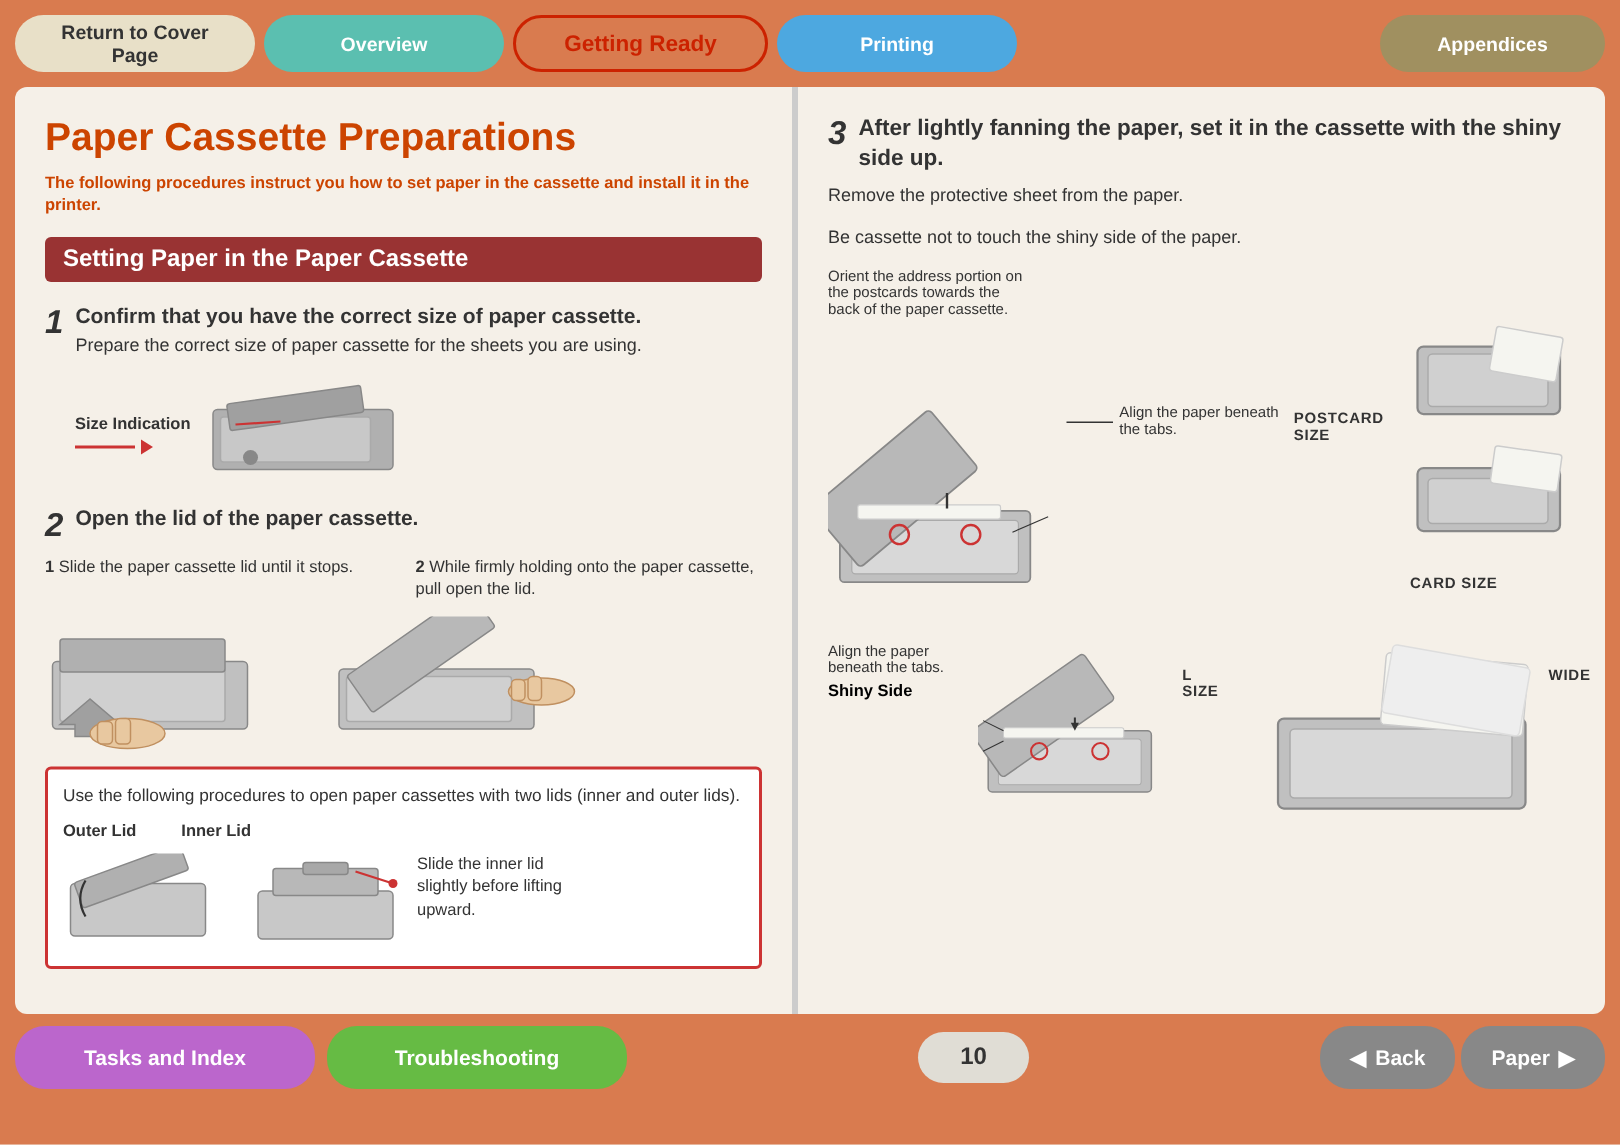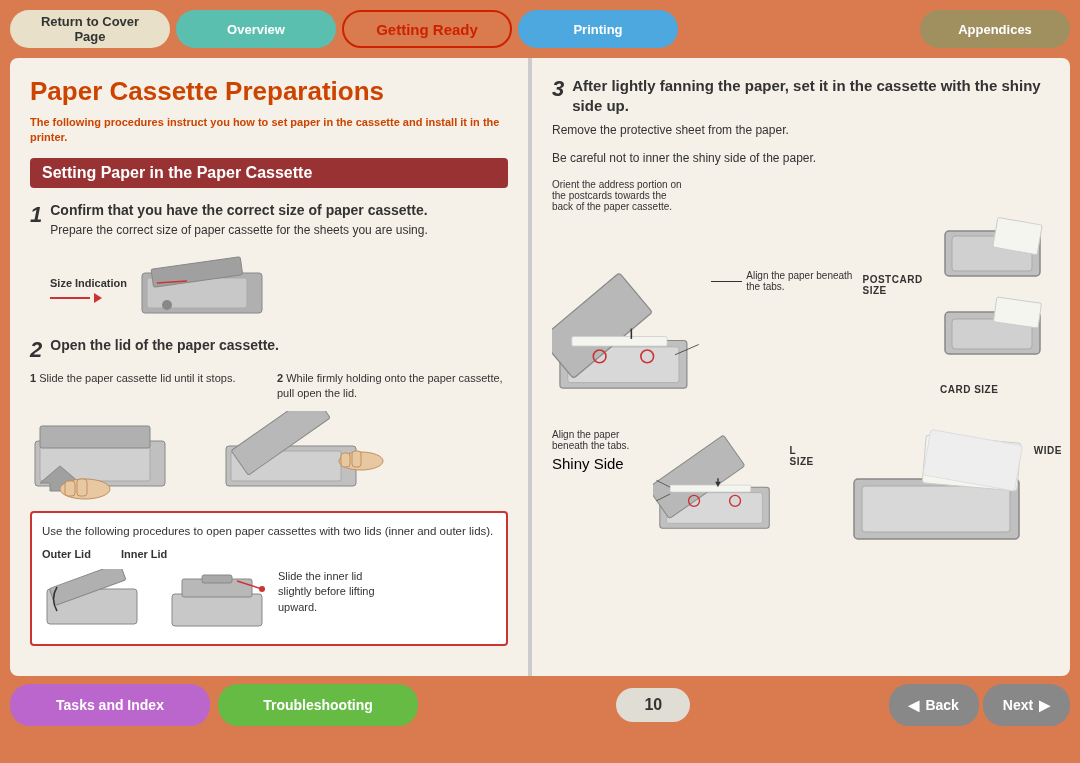--- a/index.html
+++ b/index.html
@@ -465,21 +465,21 @@
 
   <div class="divider-line"></div>
 
   <div class="right-panel">
     <div class="step3-block">
       <div style="display:flex;align-items:flex-start;gap:8px;">
         <span style="font-size:22px;font-style:italic;font-weight:bold;color:#333;">3</span>
         <div class="step3-title">After lightly fanning the paper, set it in the cassette with the shiny side up.</div>
       </div>
       <div class="step3-desc">Remove the protective sheet from the paper.</div>
-      <div class="step3-desc">Be careful not to inner the shiny side of the paper.</div>
+      <div class="step3-desc">Be cassette not to touch the shiny side of the paper.</div>
     </div>
 
     <div class="right-illus-top">
 
       <div style="display:flex;flex-direction:column;align-items:flex-start;">
         <div style="font-size:10px;color:#333;max-width:130px;margin-bottom:4px;">Orient the address portion on the postcards towards the back of the paper cassette.</div>
         <div style="display:flex;align-items:flex-end;gap:8px;">
           <div class="illus-wrapper">
             <svg width="200" height="145" viewBox="0 0 200 145">
 
@@ -521,21 +521,21 @@
         </div>
       </div>
     </div>
 
     <div class="right-illus-bottom">
 
       <div class="illus-wrapper">
         <div style="display:flex;align-items:flex-start;gap:6px;margin-bottom:4px;">
           <div>
             <div style="font-size:10px;color:#333;">Align the paper beneath the tabs.</div>
-            <div style="font-size:15px;font-weight:normal;margin-top:4px;">Shiny Side</div>
+            <div style="font-size:11px;font-weight:bold;margin-top:4px;">Shiny Side</div>
           </div>
         </div>
         <svg width="200" height="130" viewBox="0 0 200 130">
           <rect x="10" y="55" width="160" height="60" rx="4" fill="#c0c0c0" stroke="#888" stroke-width="1.5"></rect>
           <rect x="20" y="63" width="140" height="45" rx="3" fill="#d8d8d8" stroke="#aaa" stroke-width="1"></rect>
 
           <rect x="15" y="8" width="135" height="55" rx="4" fill="#b8b8b8" stroke="#888" stroke-width="1.5" transform="rotate(-35 80 68)"></rect>
 
           <rect x="25" y="52" width="118" height="10" rx="2" fill="#f5f5f0" stroke="#ccc" stroke-width="1"></rect>
 
@@ -572,17 +572,17 @@
   <div class="page-num-box">
     <div class="page-num-circle">10</div>
   </div>
 
   <div class="nav-arrows">
     <button class="arrow-btn back">
       <span>◀</span>
       <span>Back</span>
     </button>
     <button class="arrow-btn next">
-      <span>Next</span>
+      <span>Paper</span>
       <span>▶</span>
     </button>
   </div>
 </div>
 
 </body></html>

